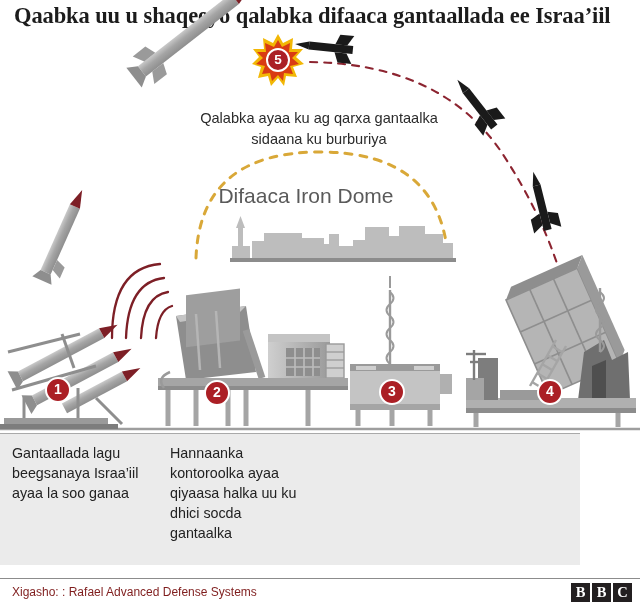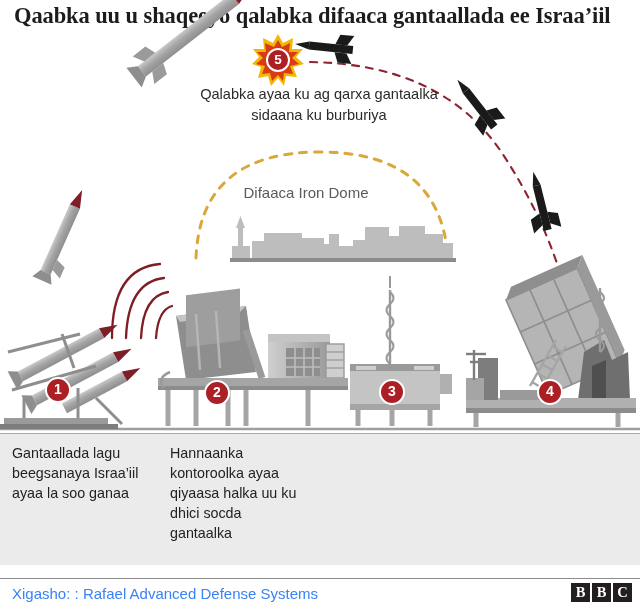--- a/index.html
+++ b/index.html
@@ -32,32 +32,32 @@
   .stage {
     position: absolute;
     left: 0; top: 0;
     width: 640px; height: 433px;
   }
   .stage svg { display: block; }
 
   
   .annot-explosion {
     position: absolute;
-    left: 183px; top: 84px;
+    left: 183px; top: 108px;
     width: 272px;
     font-size: 14.6px;
     line-height: 1.42;
     color: #2b2b2b;
     text-align: center;
   }
   .annot-dome {
     position: absolute;
     left: 196px; top: 184px;
     width: 220px;
-    font-size: 15px;
+    font-size: 21px;
     color: #5a5a5a;
     text-align: center;
   }
 
   
   .badge {
     position: absolute;
     width: 26px; height: 26px;
     border-radius: 50%;
     background: #ab1f25;
@@ -84,21 +84,21 @@
     position: absolute;
     left: 252px; top: 34px;
     width: 52px; height: 52px;
     z-index: 5;
   }
 
   
   .caption-area {
     position: absolute;
     left: 0; top: 433px;
-    width: 640px; height: 132px;
+    width: 580px; height: 132px;
     background: #ebebeb;
     border-top: 1.5px solid #a9a9a9;
   }
   .cap-cols {
     display: flex;
     width: 640px;
     padding: 9px 0 0 0;
   }
   .cap {
     font-size: 14.3px;
@@ -124,22 +124,22 @@
   .footer {
     position: absolute;
     left: 0; top: 578px;
     width: 640px; height: 29px;
     background: #ffffff;
     border-top: 1.5px solid #8c8c8c;
   }
   .source {
     position: absolute;
     left: 12px; top: 6px;
-    font-size: 15px;
-    color: #3b82f6;
+    font-size: 12px;
+    color: #7f1d1d;
   }
   .bbc {
     position: absolute;
     right: 8px; top: 4px;
     display: flex;
     gap: 2px;
   }
   .bbc span {
     display: block;
     width: 19px; height: 19px;

